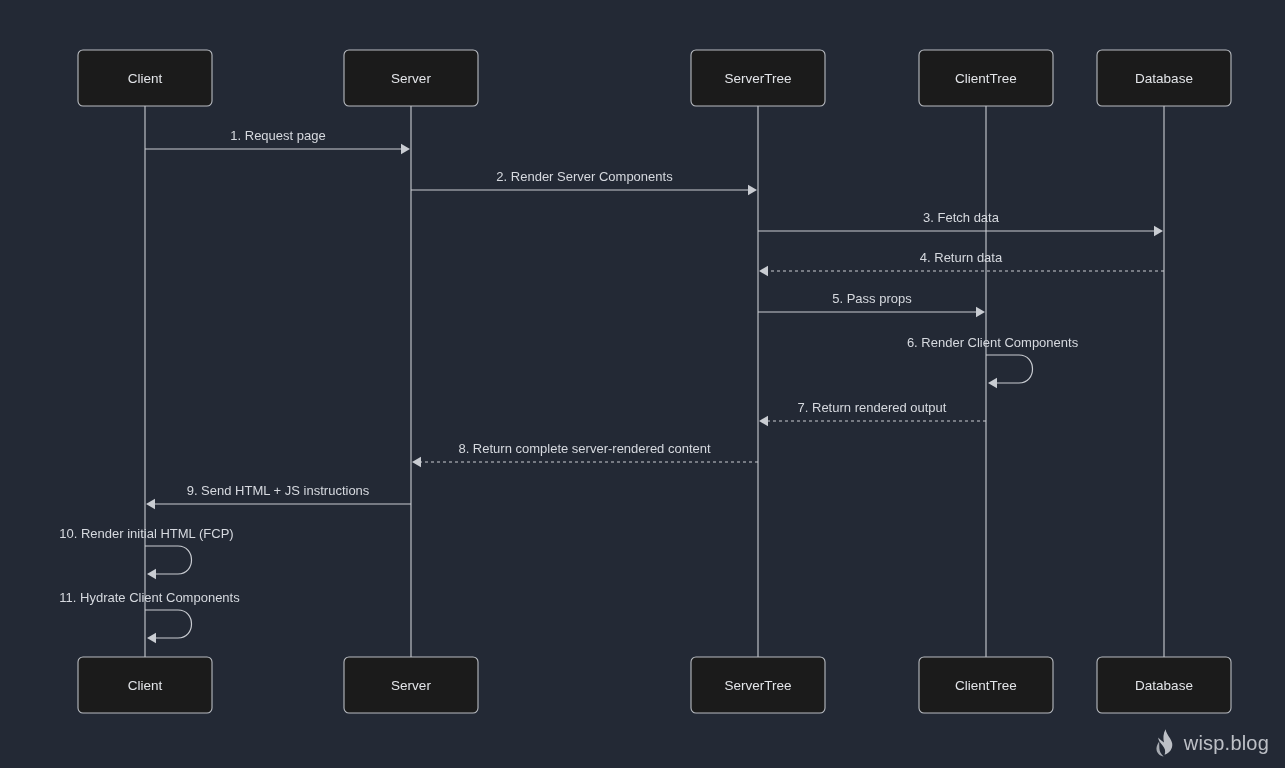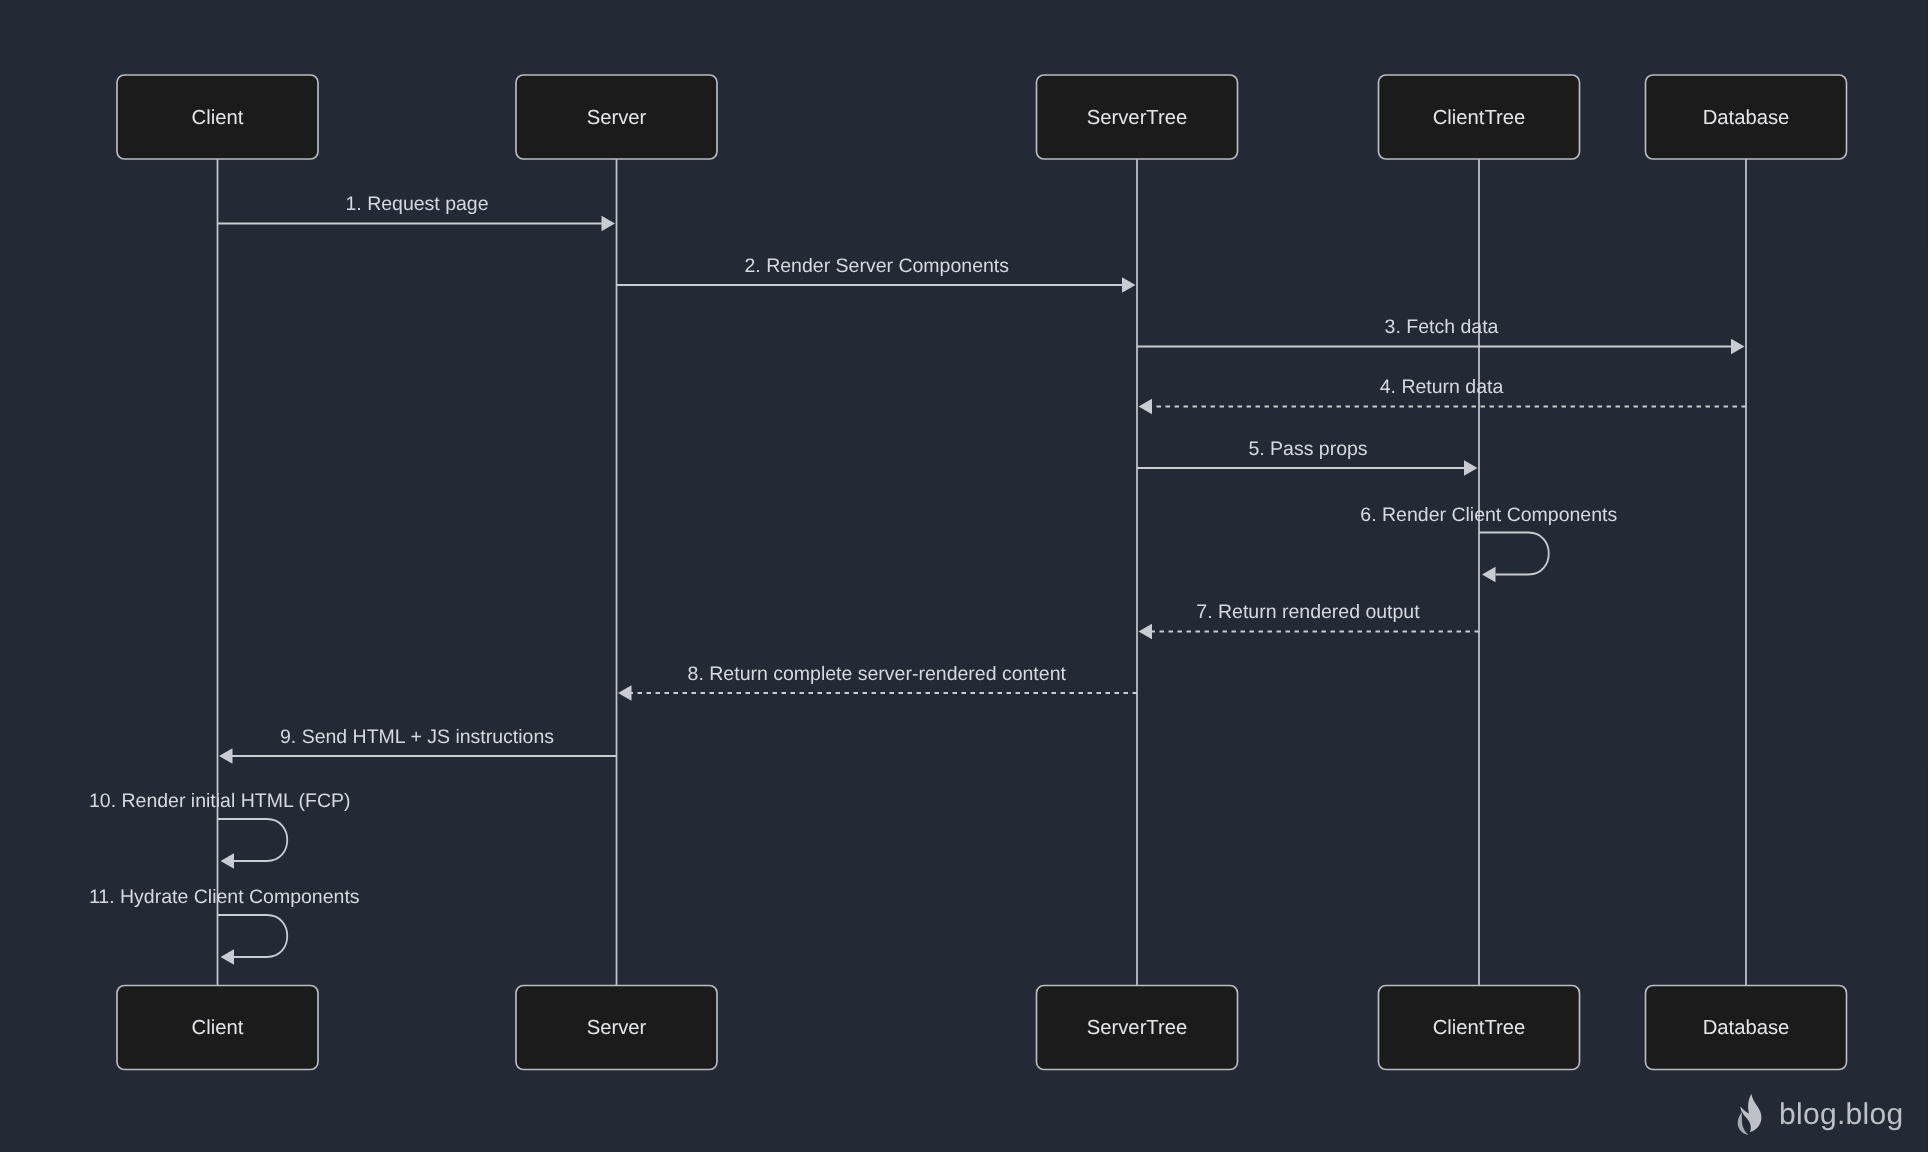--- a/index.html
+++ b/index.html
@@ -211,16 +211,16 @@
       </g>
   </svg>
 
   <div id="watermark">
     <span style="display:inline-block;width:22px;height:30px;">
       <svg viewBox="0 0 22 30" width="22" height="30" xmlns="http://www.w3.org/2000/svg">
         <path d="M12.6 1.2 C13.6 7.5 18.4 9.9 19.2 15.6 C19.9 20.6 16.6 25.4 11.6 26.7 C12.9 23.3 12.0 20.4 9.6 17.6 C7.4 15.0 5.4 12.8 5.2 9.6 C7.6 12.2 9.3 13.6 11.0 14.4 C10.0 10.2 10.1 5.6 12.6 1.2 Z" fill="#c9ccd2"></path>
         <path d="M6.2 13.4 C4.1 16.4 3.0 19.4 3.6 22.3 C4.3 25.7 7.2 28.1 10.6 28.6 C8.0 26.1 6.6 23.6 6.4 20.6 C6.3 18.3 6.2 15.9 6.2 13.4 Z" fill="#c9ccd2" opacity="0.85"></path>
       </svg>
     </span>
-    <span class="wm-text">blog.blog</span>
+    <span class="wm-text">wisp.blog</span>
   </div>
 
 </div>
 
 </body></html>

